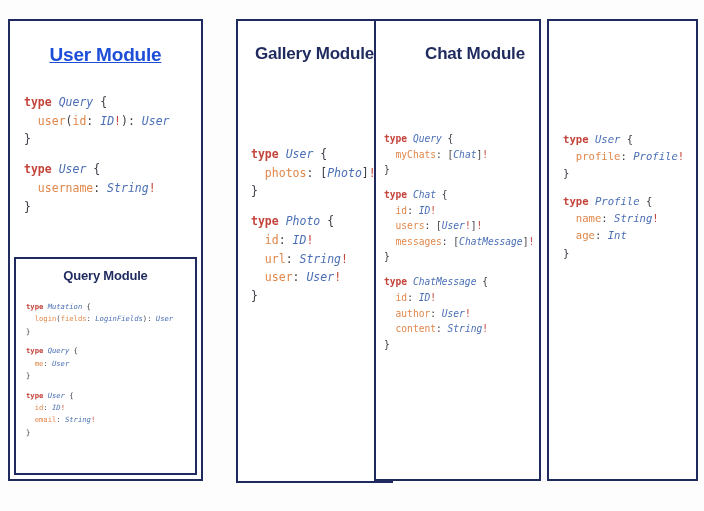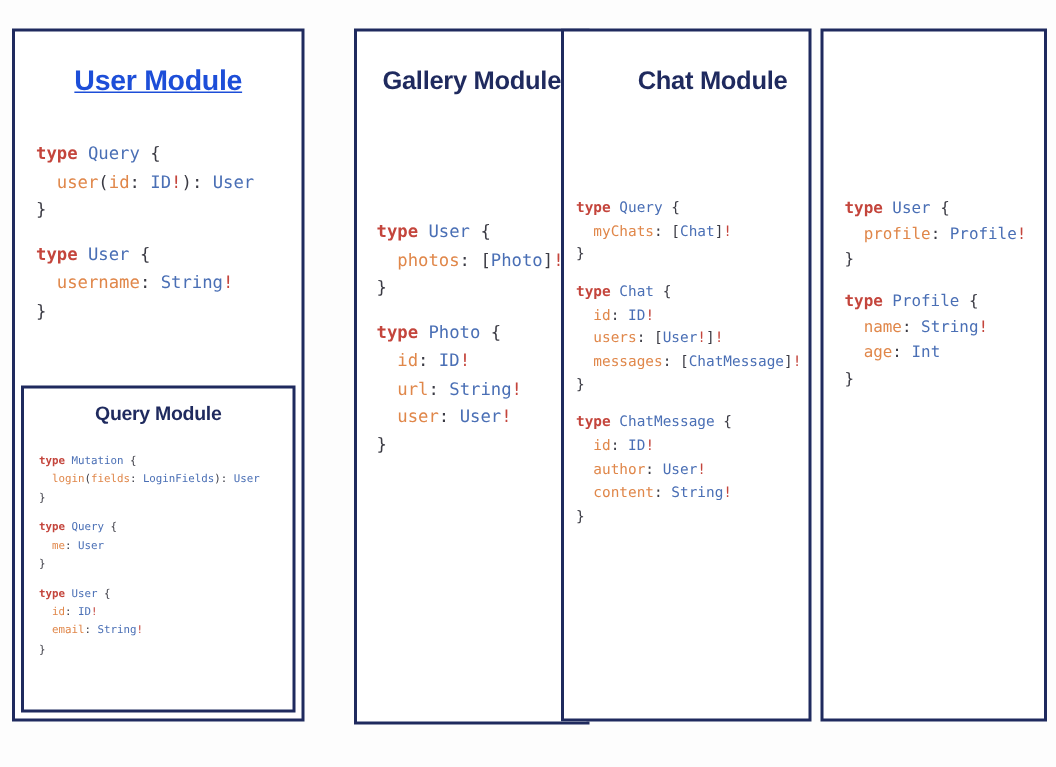--- a/index.html
+++ b/index.html
@@ -71,21 +71,21 @@
   .code-block + .code-block { margin-top: 1em; }
 
   #code-user    { top: 72px;  left: 14px; font-size: 11.5px; line-height: 1.62; }
   #code-gallery { top: 124px; left: 13px; font-size: 11.5px; line-height: 1.62; }
   #code-chat    { top: 110px; left: 8px;  font-size: 9.6px;  line-height: 1.62; }
   #code-profile { top: 110px; left: 14px; font-size: 10.6px; line-height: 1.62; }
   #code-auth    { top: 42px;  left: 10px; font-size: 7.2px;  line-height: 1.72; }
 
   
   .tok-kw    { color: #c4453c; font-weight: bold; }   
-  .tok-type  { color: #4a6fb5; }   
+  .tok-type  { color: #4a6fb5; font-style: italic; }   
   .tok-field { color: #e0874a; }   
   .tok-punc  { color: #3b3b44; }   
   .tok-bang  { color: #c4453c; }   
 </style>
 </head>
 <body style="background: rgb(253, 253, 253);">
 
 <div class="canvas">
 
   <div class="panel" id="panel-user" style="border-color: rgb(31, 42, 94); background: rgb(255, 255, 255);">

